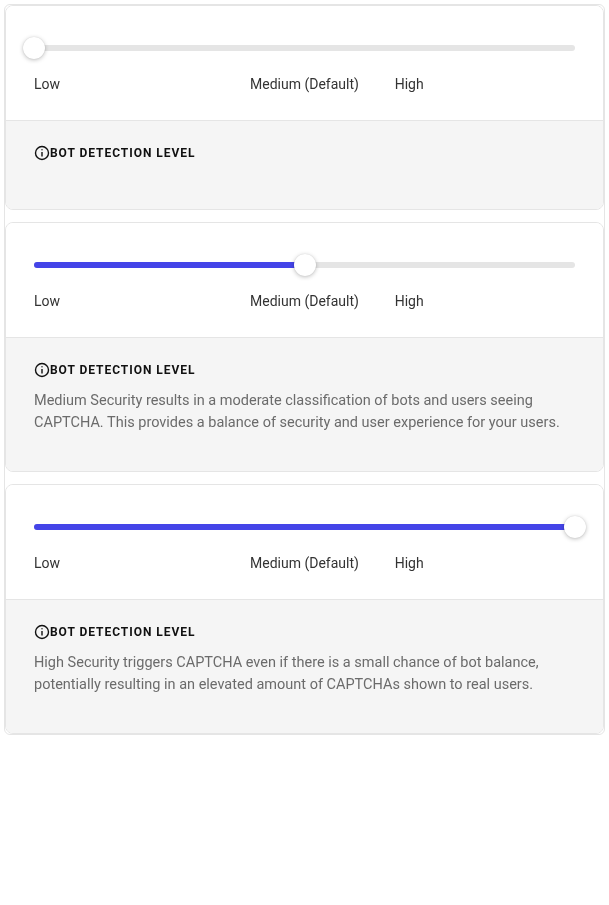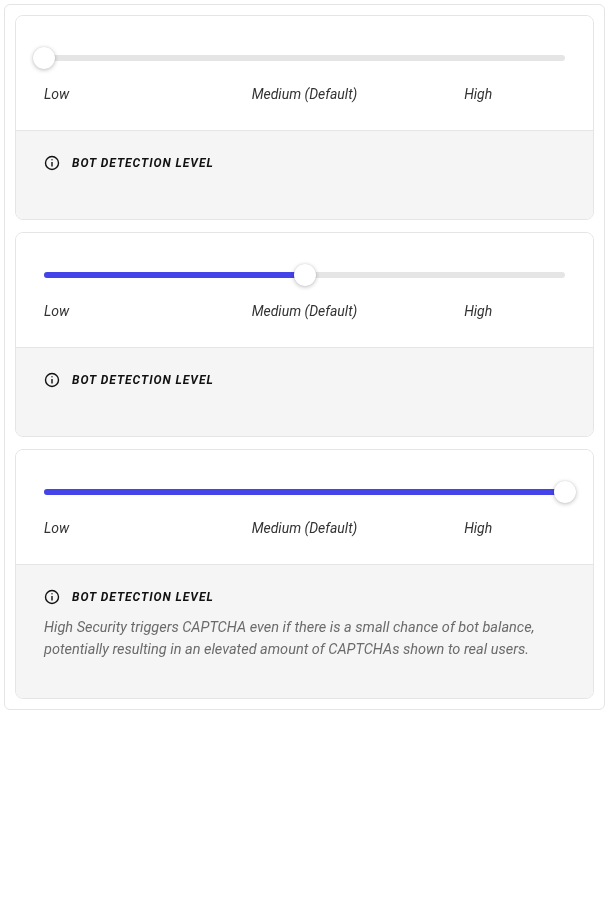--- a/index.html
+++ b/index.html
@@ -9,22 +9,20 @@
     }
     body {
       font-family: -apple-system, BlinkMacSystemFont, "Segoe UI", Roboto, Helvetica, Arial, sans-serif;
       background: #fff;
       padding: 4px;
       width: 609px;
     }
     .outer {
       border: 1px solid #e5e5e5;
       border-radius: 6px;
-      padding: 10px;
-      font-style: italic;
     }
     .card {
       border: 1px solid #e5e5e5;
       border-radius: 8px;
       overflow: hidden;
       margin-bottom: 12px;
       background: #fff;
     }
     .card:last-child {
       margin-bottom: 0;
@@ -72,30 +70,30 @@
       display: flex;
       justify-content: space-between;
       font-size: 14px;
       color: #333;
     }
     .slider-labels span {
       flex: 1;
     }
     .slider-labels span:nth-child(1) { text-align: left; }
     .slider-labels span:nth-child(2) { text-align: center; }
-    .slider-labels span:nth-child(3) { text-align: center; }
+    .slider-labels span:nth-child(3) { text-align: left; }
     .info-section {
       background: #f5f5f5;
       padding: 24px 28px 36px 28px;
       border-top: 1px solid #e5e5e5;
     }
     .info-header {
       display: flex;
       align-items: center;
-      gap: 12px;
+      gap: 0;
       margin-bottom: 12px;
     }
     .info-icon svg {
       width: 16px;
       height: 16px;
       display: block;
     }
     .info-title {
       font-size: 12px;
       font-weight: 700;
@@ -158,20 +156,21 @@
       <div class="info-header">
         <span class="info-icon">
           <svg viewBox="0 0 16 16" fill="none" stroke="#111" stroke-width="1.4">
               <circle cx="8" cy="8" r="6.5"></circle>
               <line x1="8" y1="7" x2="8" y2="11.5"></line>
               <circle cx="8" cy="4.7" r="0.7" fill="#111" stroke="none"></circle>
             </svg>
         </span>
         <span class="info-title">BOT DETECTION LEVEL</span>
       </div>
+      <p class="info-desc">Medium Security results in a moderate classification of bots and users seeing CAPTCHA. This provides a balance of security and user experience for your users.</p>
     </div>
   </div>
 
   <div class="card">
     <div class="slider-section">
       <div class="slider-track-wrap">
         <div class="slider-track"></div>
         <div class="slider-fill" style="width: 100%;"></div>
         <div class="slider-thumb" style="left: 100%;"></div>
       </div>

